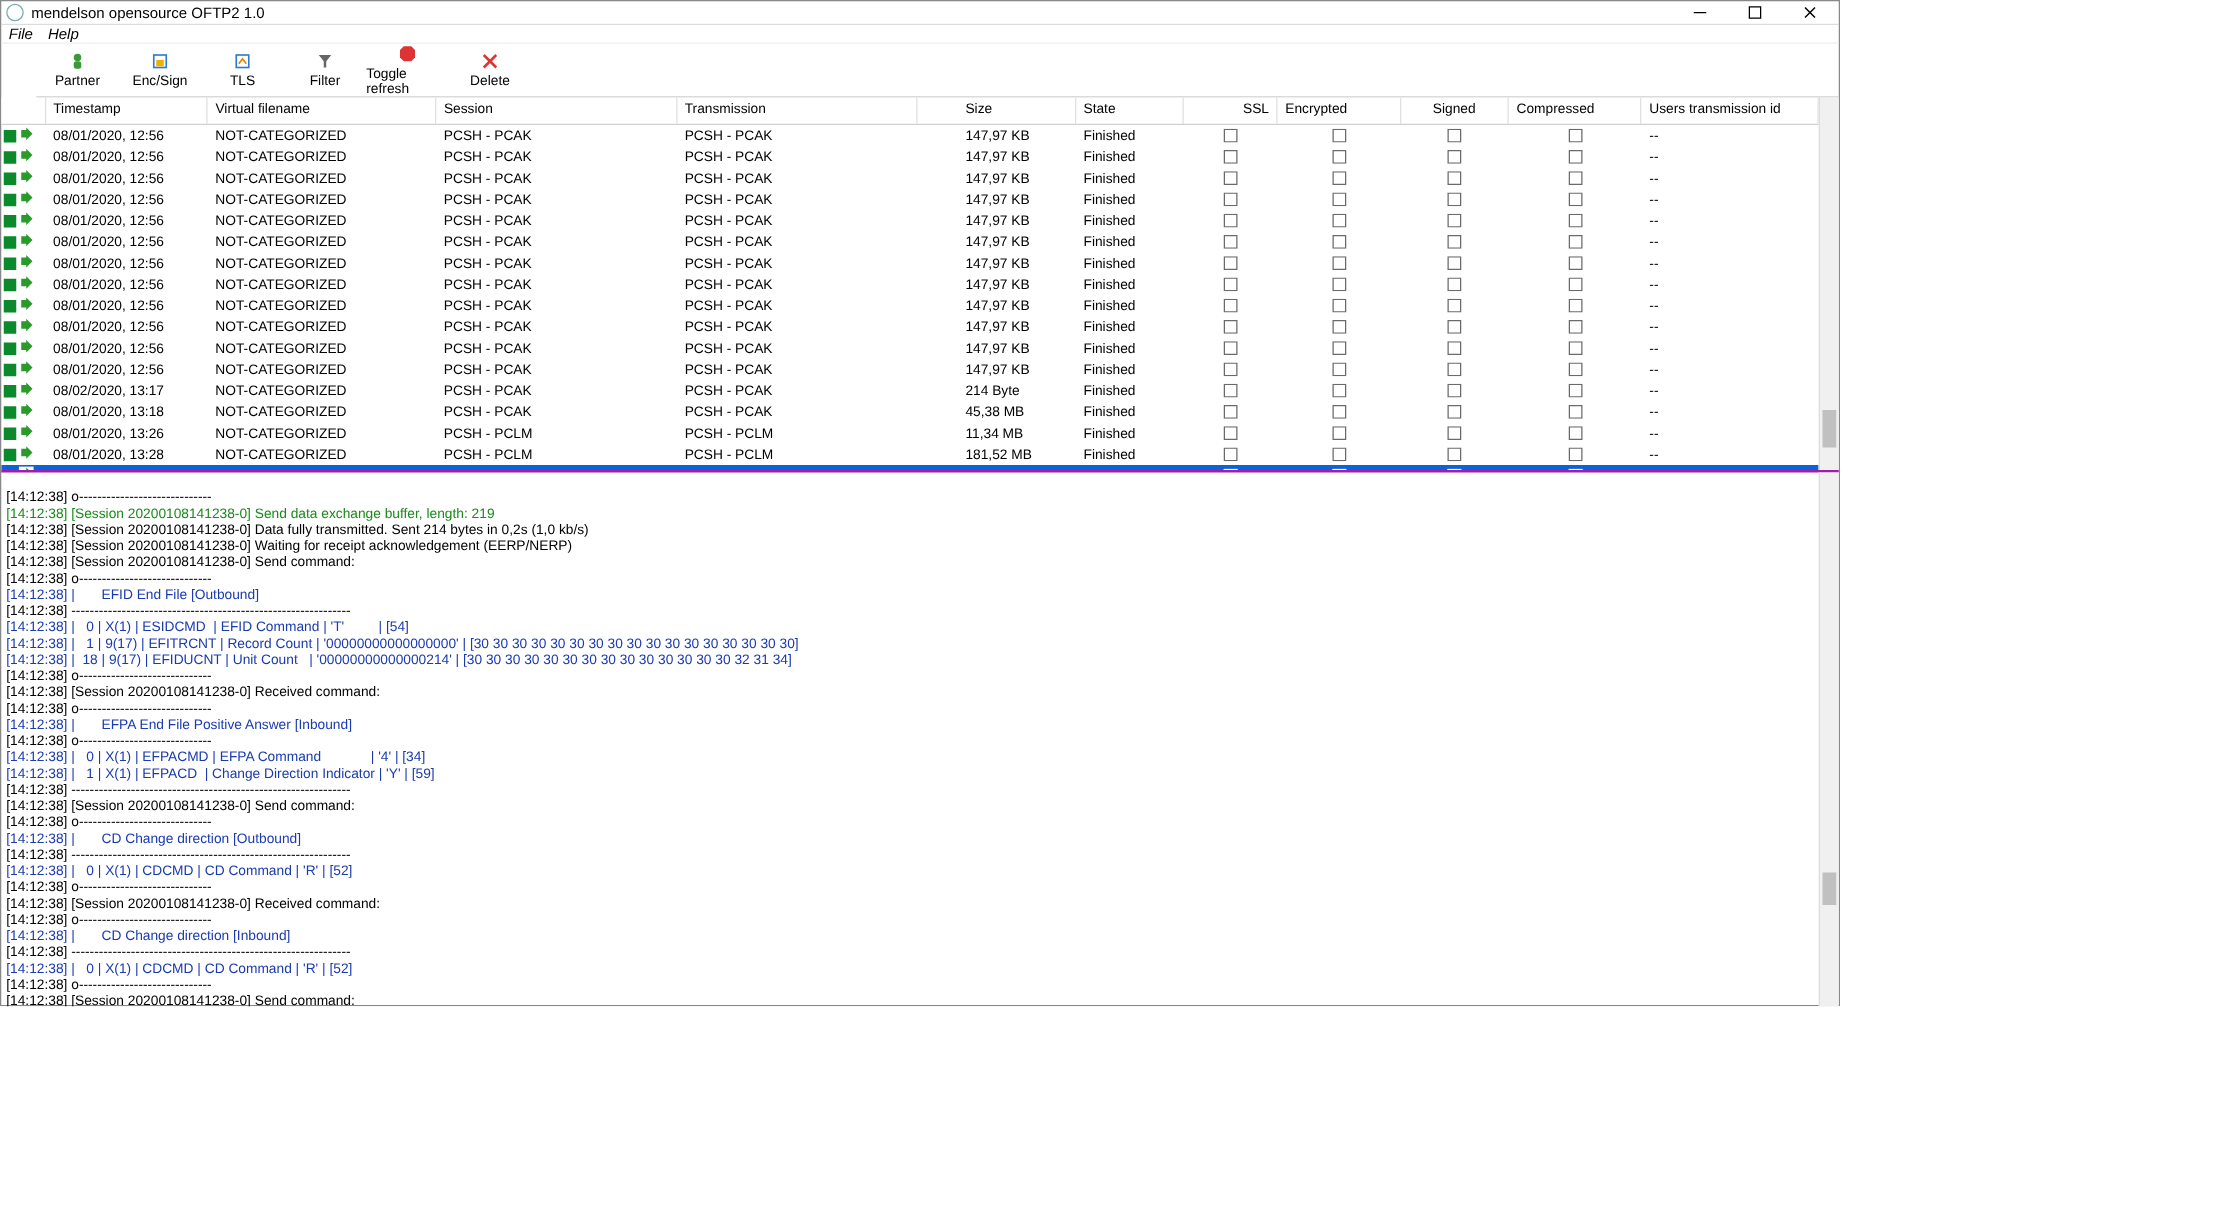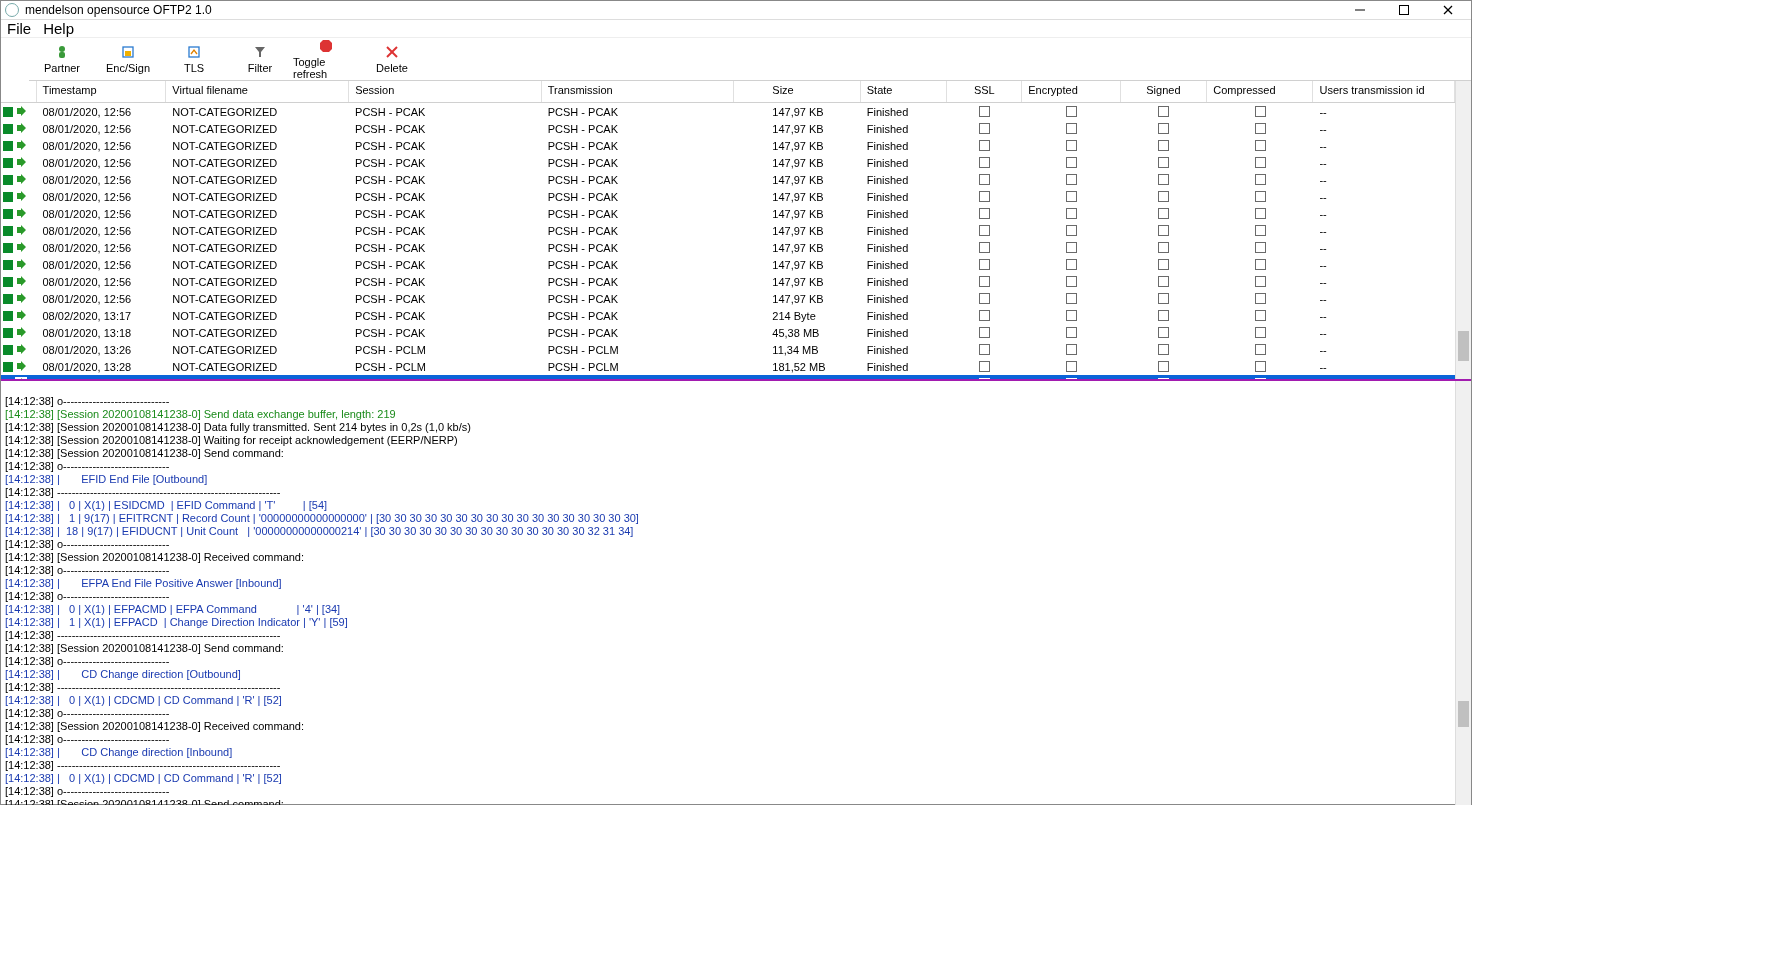--- a/index.html
+++ b/index.html
@@ -4,36 +4,36 @@
 <style>
 * { box-sizing: border-box; margin: 0; padding: 0; }
 body { font-family: "Segoe UI", Tahoma, sans-serif; font-size: 11px; background: #fff; color: #000; }
 .window { width: 1472px; height: 805px; border: 1px solid #888; background: #fff; display: flex; flex-direction: column; position: relative; }
 .titlebar { display: flex; align-items: center; height: 26px; padding: 0 4px; border-bottom: 1px solid #ddd; }
 .titlebar-icon { width: 14px; height: 14px; border: 1px solid #7aa; border-radius: 50%; margin-right: 6px; display:inline-block; }
 .titlebar-title { flex: 1; font-size: 12px; }
 .win-btns { display: flex; gap: 18px; margin-right: 6px; }
 .win-btn { width: 26px; height: 18px; display: flex; align-items: center; justify-content: center; color: #333; cursor: pointer; }
 .menubar { display: flex; height: 20px; align-items: center; padding: 0 6px; gap: 12px; border-bottom: 1px solid #eee; }
-.menu-item { font-size: 15px; cursor: pointer; }
+.menu-item { font-size: 12px; cursor: pointer; font-style: italic; }
 .toolbar { display: flex; height: 44px; border-bottom: 1px solid #d0d0d0; margin-left: 28px; }
 .tool-btn { width: 66px; display: flex; flex-direction: column; align-items: center; justify-content: center; gap: 2px; cursor: pointer; }
 .tool-icon { width: 16px; height: 16px; display: flex; align-items: center; justify-content: center; }
 .table-wrap { position: relative; height: 300px; border-bottom: 2px solid #a21caf; display: flex; }
 .table-scroll { flex:1; overflow: hidden; }
 .thead { display: flex; height: 22px; background: #fff; border-bottom: 1px solid #d0d0d0; }
 .th { border-right: 1px solid #e0e0e0; padding: 3px 6px; font-size: 11px; overflow: hidden; white-space: nowrap; }
 .col-icons { width: 36px; }
 .col-ts { width: 132px; }
 .col-vf { width: 186px; }
 .col-sess { width: 196px; }
 .col-trans { width: 196px; }
 .col-size { width: 96px; margin-left: 32px; }
 .col-state { width: 88px; }
-.col-ssl { width: 76px; text-align: center; }
+.col-ssl { width: 76px; text-align: right; }
 .col-enc { width: 100px; text-align: left; }
 .col-sig { width: 88px; text-align: center; }
 .col-comp { width: 108px; text-align: left; }
 .col-uid { width: 144px; }
 .tbody { }
 .tr { display: flex; height: 17px; align-items: center; }
 .tr.sel { background: #0a64d8; color: #fff; }
 .td { padding: 0 6px; font-size: 11px; overflow: hidden; white-space: nowrap; }
 .td.center { display:flex; justify-content:center; align-items:center; }
 .row-icons { display:flex; gap:2px; align-items:center; padding-left:2px;}

